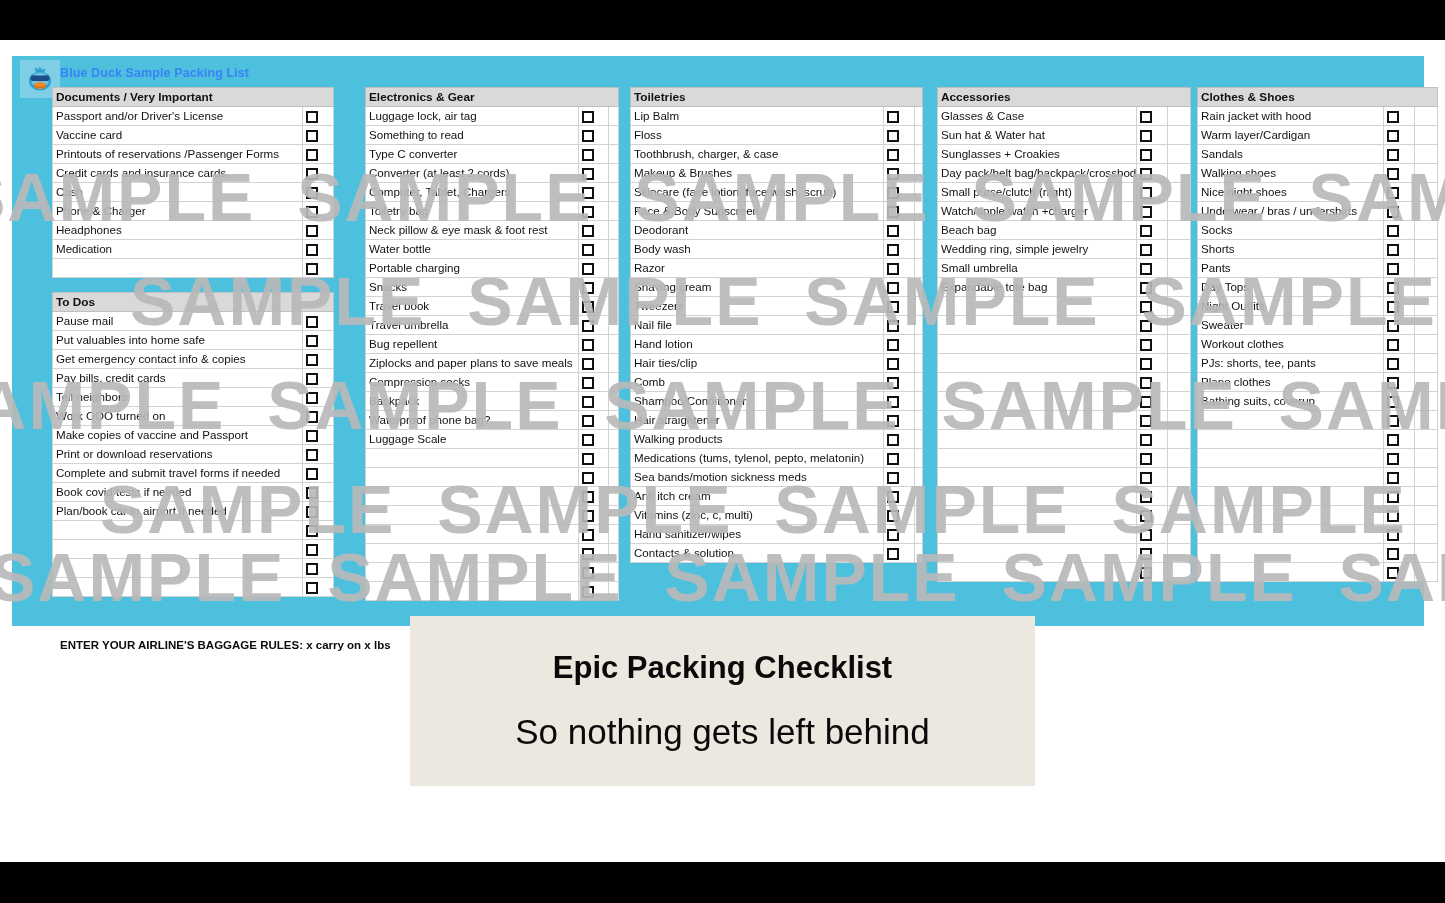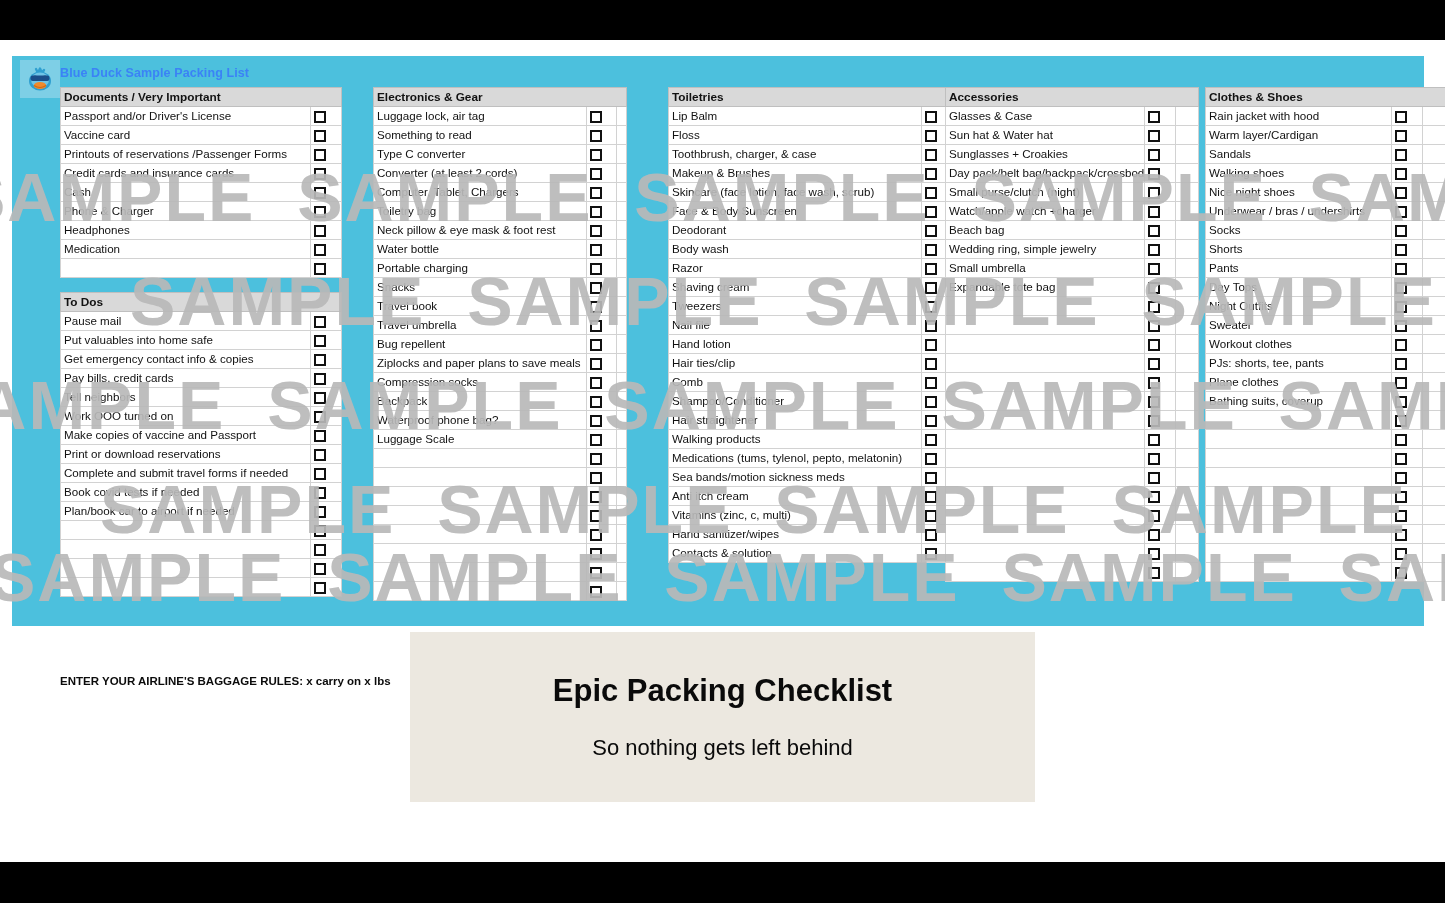--- a/index.html
+++ b/index.html
@@ -36,21 +36,21 @@
   }
   #logo svg{display:block;}
   #title{
     position:absolute;left:48px;top:10px;
     font-size:12.5px;font-weight:bold;color:#3b82f6;
     letter-spacing:.1px;
     white-space:nowrap;
   }
   
   #cols{
-    position:absolute;left:48px;top:31px;
+    position:absolute;left:40px;top:31px;
     width:1364px;height:545px;
   }
   .col{
     position:absolute;top:0;
   }
   table.lst{
     border-collapse:collapse;
     table-layout:fixed;
     background:#fff;
     border:1px solid #b9b9b9;
@@ -84,48 +84,47 @@
     border:2.1px solid #111;
     box-sizing:border-box;
     vertical-align:middle;
     background:#fff;
   }
   
   #note{
     position:absolute;left:48px;top:583px;
     font-size:11.5px;font-weight:bold;color:#0b0b0b;
     white-space:nowrap;
-    margin-top:36px;
   }
   
   #wm{
     position:absolute;left:0;top:0;width:1445px;height:822px;
     pointer-events:none;overflow:hidden;
   }
   .wmrow{
     position:absolute;
     white-space:nowrap;
     color:#b9b9b9;
     font-weight:bold;
     font-family:"Liberation Sans",sans-serif;
     font-size:68px;
     letter-spacing:2px;
     opacity:.92;
   }
   
   #overlay{
-    position:absolute;left:410px;top:592px;
+    position:absolute;left:410px;top:576px;
     width:625px;height:170px;
     background:#ece8e0;
     display:flex;flex-direction:column;
     align-items:center;justify-content:center;
     gap:26px;
   }
   #ov-title{font-size:31px;font-weight:bold;color:#0a0a0a;}
-  #ov-sub{font-size:22px;color:#0a0a0a;}
+  #ov-sub{font-size:35px;color:#0a0a0a;}
 </style>
 </head>
 <body>
 
 <div id="page">
 
   <div id="teal"></div>
 
   <div id="sheet">
 
@@ -408,21 +407,21 @@
                 <td class="tail"></td>
               </tr>
               <tr>
                 <td></td>
                 <td class="cb"><span class="box"></span></td>
                 <td class="tail"></td>
               </tr>
             </tbody>
           </table>
         </div>
-        <div class="col" style="left: 578px; width: 300px; margin-left: 30px;">
+        <div class="col" style="left: 578px; width: 300px;">
           <table class="lst" style="width: 292px;">
             <colgroup>
               <col style="width: 253px;">
               <col style="width: 31px;">
               <col style="width: 8px;">
             </colgroup>
             <thead>
               <tr>
                 <th colspan="3">Toiletries</th>
               </tr>

